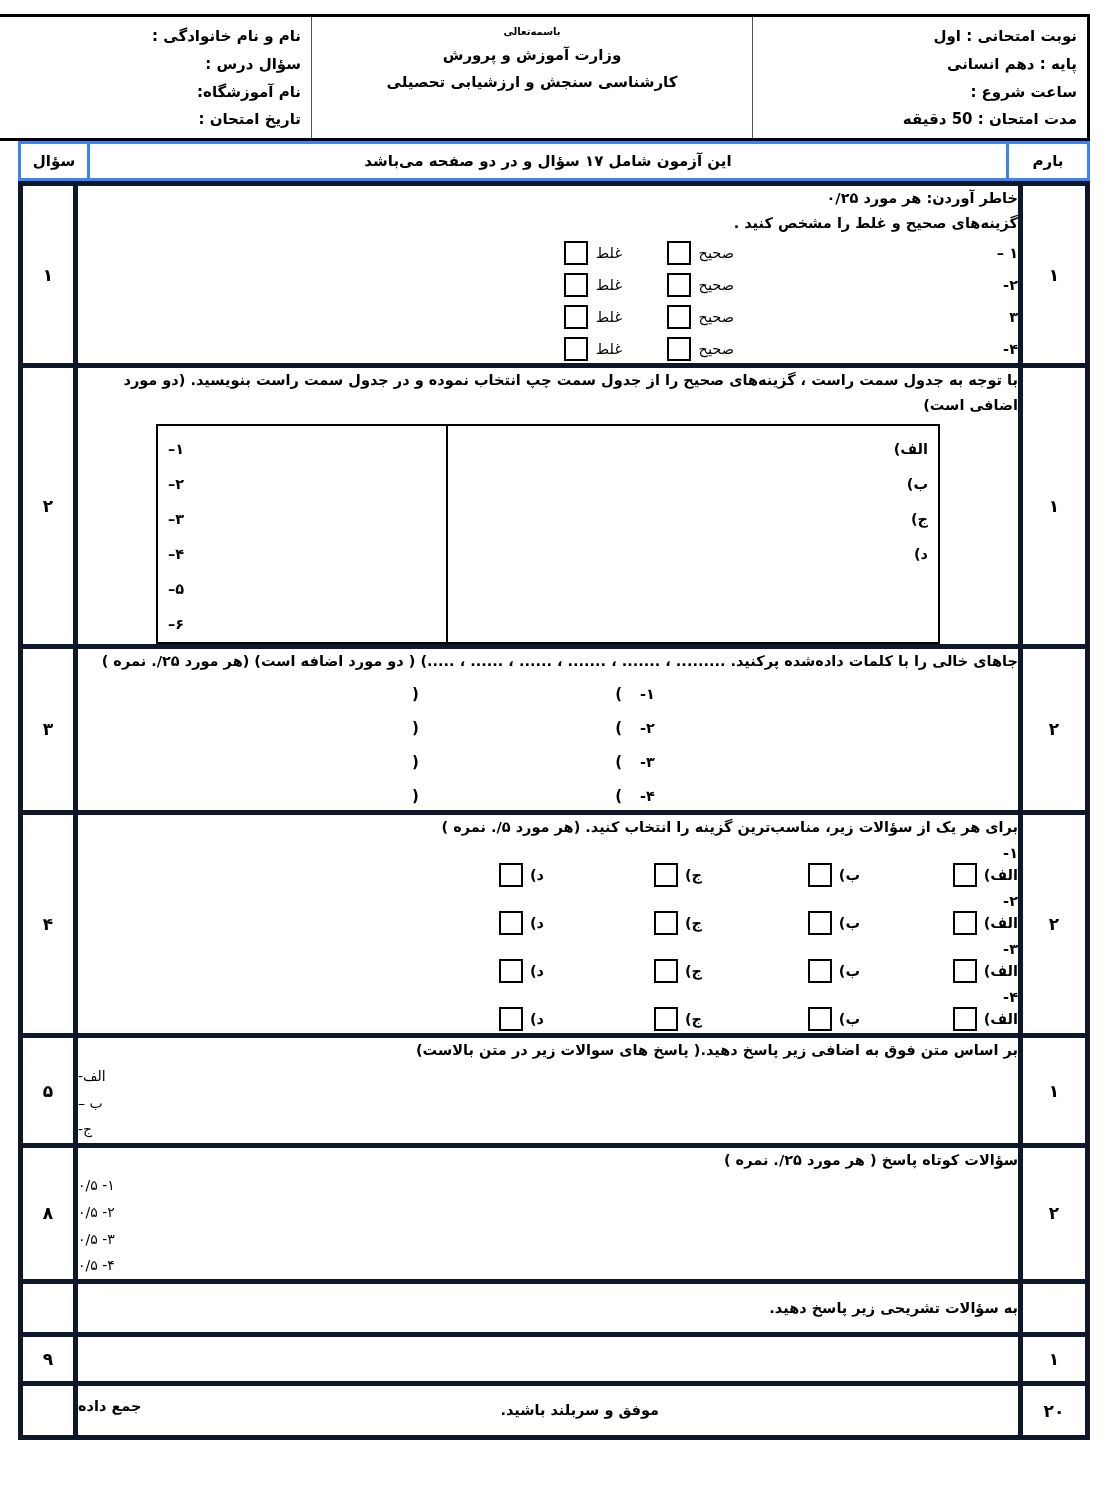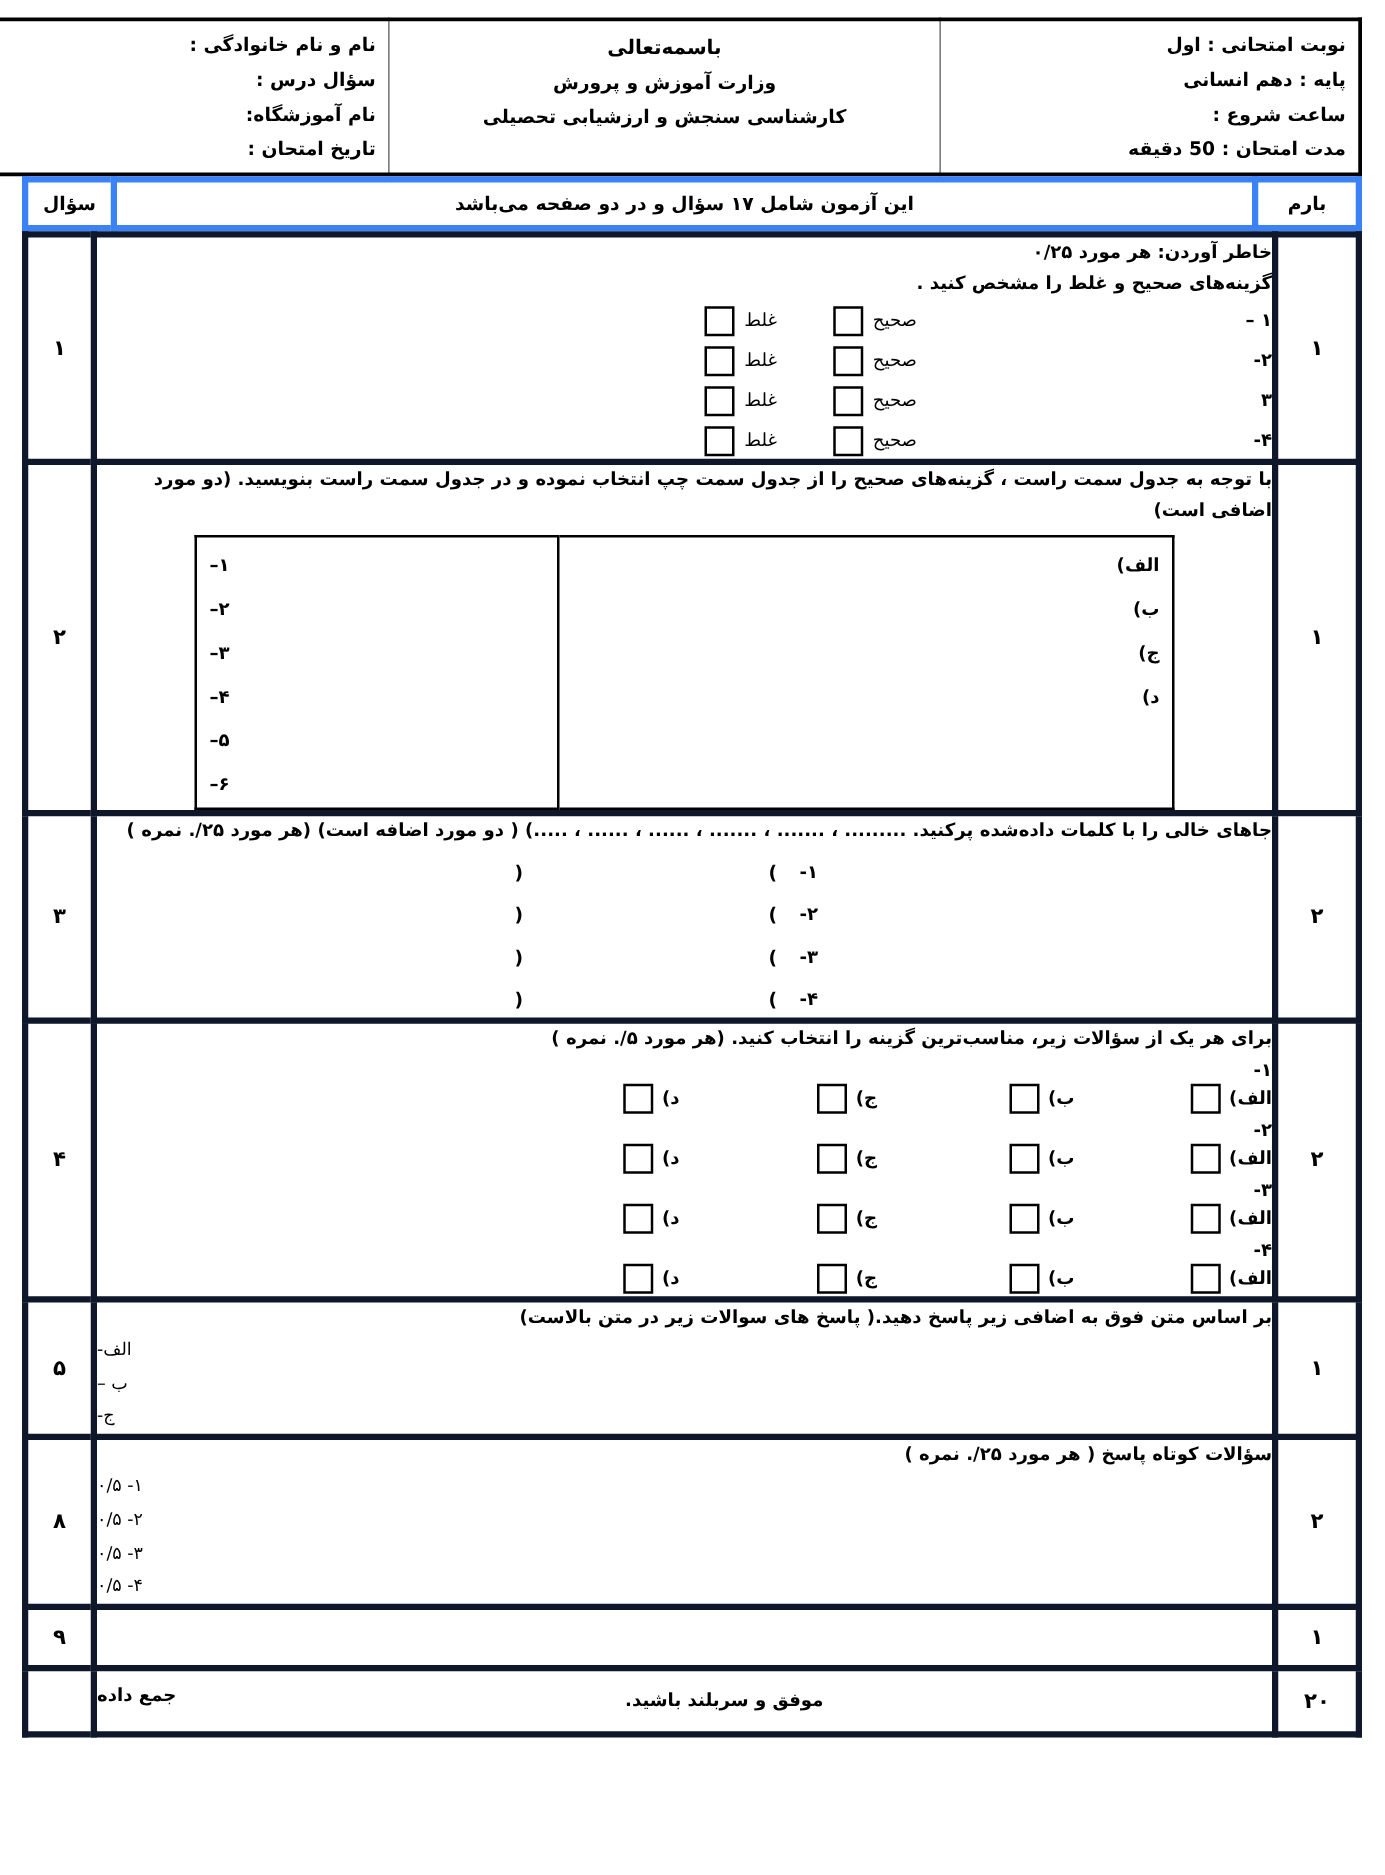--- a/index.html
+++ b/index.html
@@ -37,34 +37,34 @@
     vertical-align: top;
     padding: 6px 10px 4px 10px;
     font-size: 15px;
     font-weight: bold;
     line-height: 1.85;
     white-space: nowrap;
   }
   .hdr-right { width: 338px; text-align: right; }
   .hdr-mid   { width: 420px; text-align: center; font-size: 16px; }
   .hdr-left  { width: 314px; }
-  .hdr-mid .bism { font-size: 16px; }
+  .hdr-mid .bism { font-size: 10px; }
 
   
   .banner-table {
     width: 1072px;
     border-collapse: collapse;
     table-layout: fixed;
     border-right: 3px solid #000;
     border-left: 3px solid #000;
     border-bottom: 3px solid #000;
     box-sizing: border-box;
   }
   .banner-table td {
-    border: 5px solid #3b82f6;
+    border: 3px solid #3b82f6;
     font-size: 15px;
     font-weight: bold;
     padding: 8px 8px;
     text-align: center;
     vertical-align: middle;
   }
   .col-q    { width: 50px;  text-align: center; }
   .col-mark { width: 62px;  text-align: center; }
   .col-body { width: auto; }
 
@@ -497,20 +497,27 @@
         <td class="cell-body col-body">
           <div class="qtext">سؤالات کوتاه پاسخ  ( هر مورد ۲۵/. نمره )</div>
           <div class="item-line">۱- ۰/۵</div>
           <div class="item-line">۲- ۰/۵</div>
           <div class="item-line">۳- ۰/۵</div>
           <div class="item-line">۴- ۰/۵</div>
         </td>
         <td class="cell-q col-q">۸</td>
       </tr>
 
+      <tr>
+        <td class="cell-mark col-mark"></td>
+        <td class="cell-body col-body" style="padding-top:12px;padding-bottom:12px;">
+          <div class="qtext">به سؤالات تشریحی زیر پاسخ دهید.</div>
+        </td>
+        <td class="cell-q col-q"></td>
+      </tr>
 
       <tr>
         <td class="cell-mark col-mark">۱</td>
         <td class="cell-body col-body" style="height:44px;">
           <div class="qtext"></div>
         </td>
         <td class="cell-q col-q">۹</td>
       </tr>
 
       <tr>

